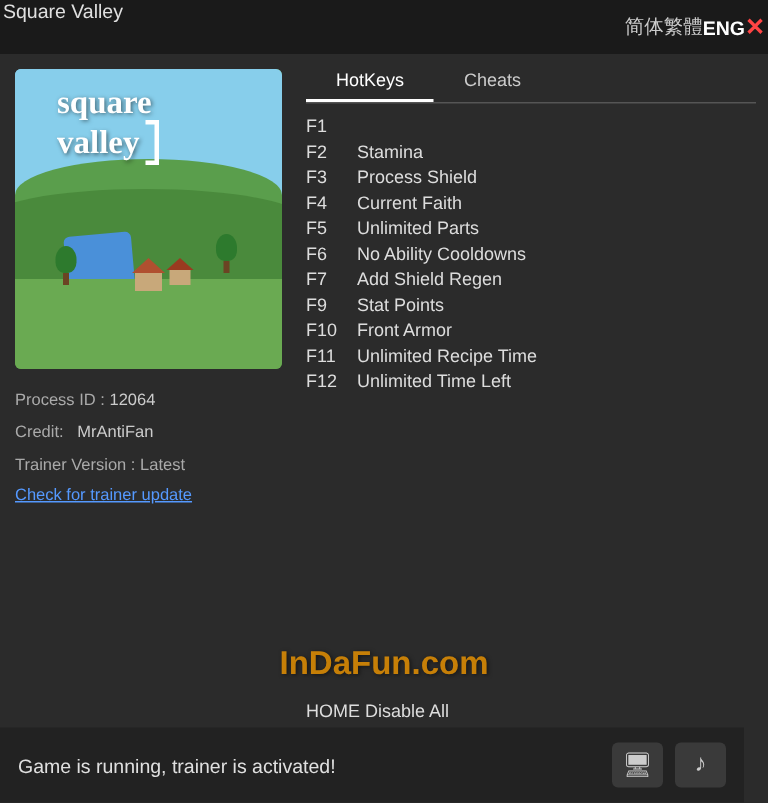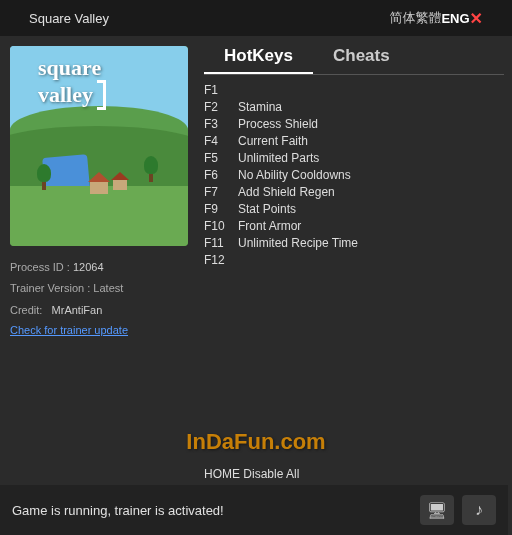--- a/index.html
+++ b/index.html
@@ -8,25 +8,24 @@
       height: 535px;
       background: #2b2b2b;
       font-family: Arial, sans-serif;
       overflow: hidden;
       position: relative;
     }
 
     
     #title-bar {
       display: flex;
-      align-items: center;
       justify-content: space-between;
       background: #1a1a1a;
       height: 36px;
-      padding: 0 29px;
+      padding: 0 2px;
     }
     #title-text {
       color: #e0e0e0;
       font-size: 13px;
     }
     #lang-controls {
       display: flex;
       align-items: center;
     }
     .lang-btn {
@@ -155,24 +154,23 @@
     
     #tabs {
       display: flex;
       gap: 0;
       margin-bottom: 8px;
       border-bottom: 1px solid #555;
     }
     .tab {
       padding: 6px 20px;
       color: #cccccc;
-      font-size: 17px;
+      font-size: 12px;
       cursor: pointer;
       border-bottom: 2px solid transparent;
-      font-weight: bold;
     }
     .tab.active {
       color: #ffffff;
       border-bottom: 2px solid #ffffff;
     }
 
     
     #hotkeys-list {
       flex: 1;
       overflow-y: auto;
@@ -215,21 +213,21 @@
       text-shadow: 1px 1px 3px rgba(0,0,0,0.5);
       pointer-events: none;
       z-index: 10;
     }
 
     
     #status-bar {
       position: absolute;
       bottom: 0;
       left: 0;
-      right: 4px;
+      right: 16px;
       height: 50px;
       background: #222222;
       display: flex;
       align-items: center;
       justify-content: space-between;
       padding: 0 12px;
     }
     #status-message {
       color: #e0e0e0;
       font-size: 13px;
@@ -292,29 +290,29 @@
           <div class="game-title-bracket"></div>
         </div>
       </div>
     </div>
 
     <div id="info-section">
       <div class="info-row">
         <span class="info-label">Process ID :</span>
         <span>12064</span>
       </div>
-      <div class="info-row" id="trainer-version">
-        <span>Trainer Version :</span>
-        <span>Latest</span>
-      </div>
       <div class="info-row">
         <span class="info-label">Credit:</span>
         &nbsp;
         <span class="credit-name">MrAntiFan</span>
       </div>
+      <div class="info-row" id="trainer-version">
+        <span>Trainer Version :</span>
+        <span>Latest</span>
+      </div>
       <a id="check-update-link">Check for trainer update</a>
     </div>
   </div>
 
   <div id="right-panel">
 
     <div id="tabs">
       <div class="tab active">HotKeys</div>
       <div class="tab">Cheats</div>
     </div>
@@ -354,20 +352,21 @@
         <div class="hotkey-row">
           <span class="hotkey-key">F10</span>
           <span class="hotkey-action">Front Armor</span>
         </div>
         <div class="hotkey-row">
           <span class="hotkey-key">F11</span>
           <span class="hotkey-action">Unlimited Recipe Time</span>
         </div>
         <div class="hotkey-row">
           <span class="hotkey-key">F12</span>
+          <span class="hotkey-action">Unlimited Time Left</span>
         </div>
       </div>
 
     <div id="home-row">HOME  Disable All</div>
   </div>
 
 </div>
 
 <div id="watermark">InDaFun.com</div>
 

